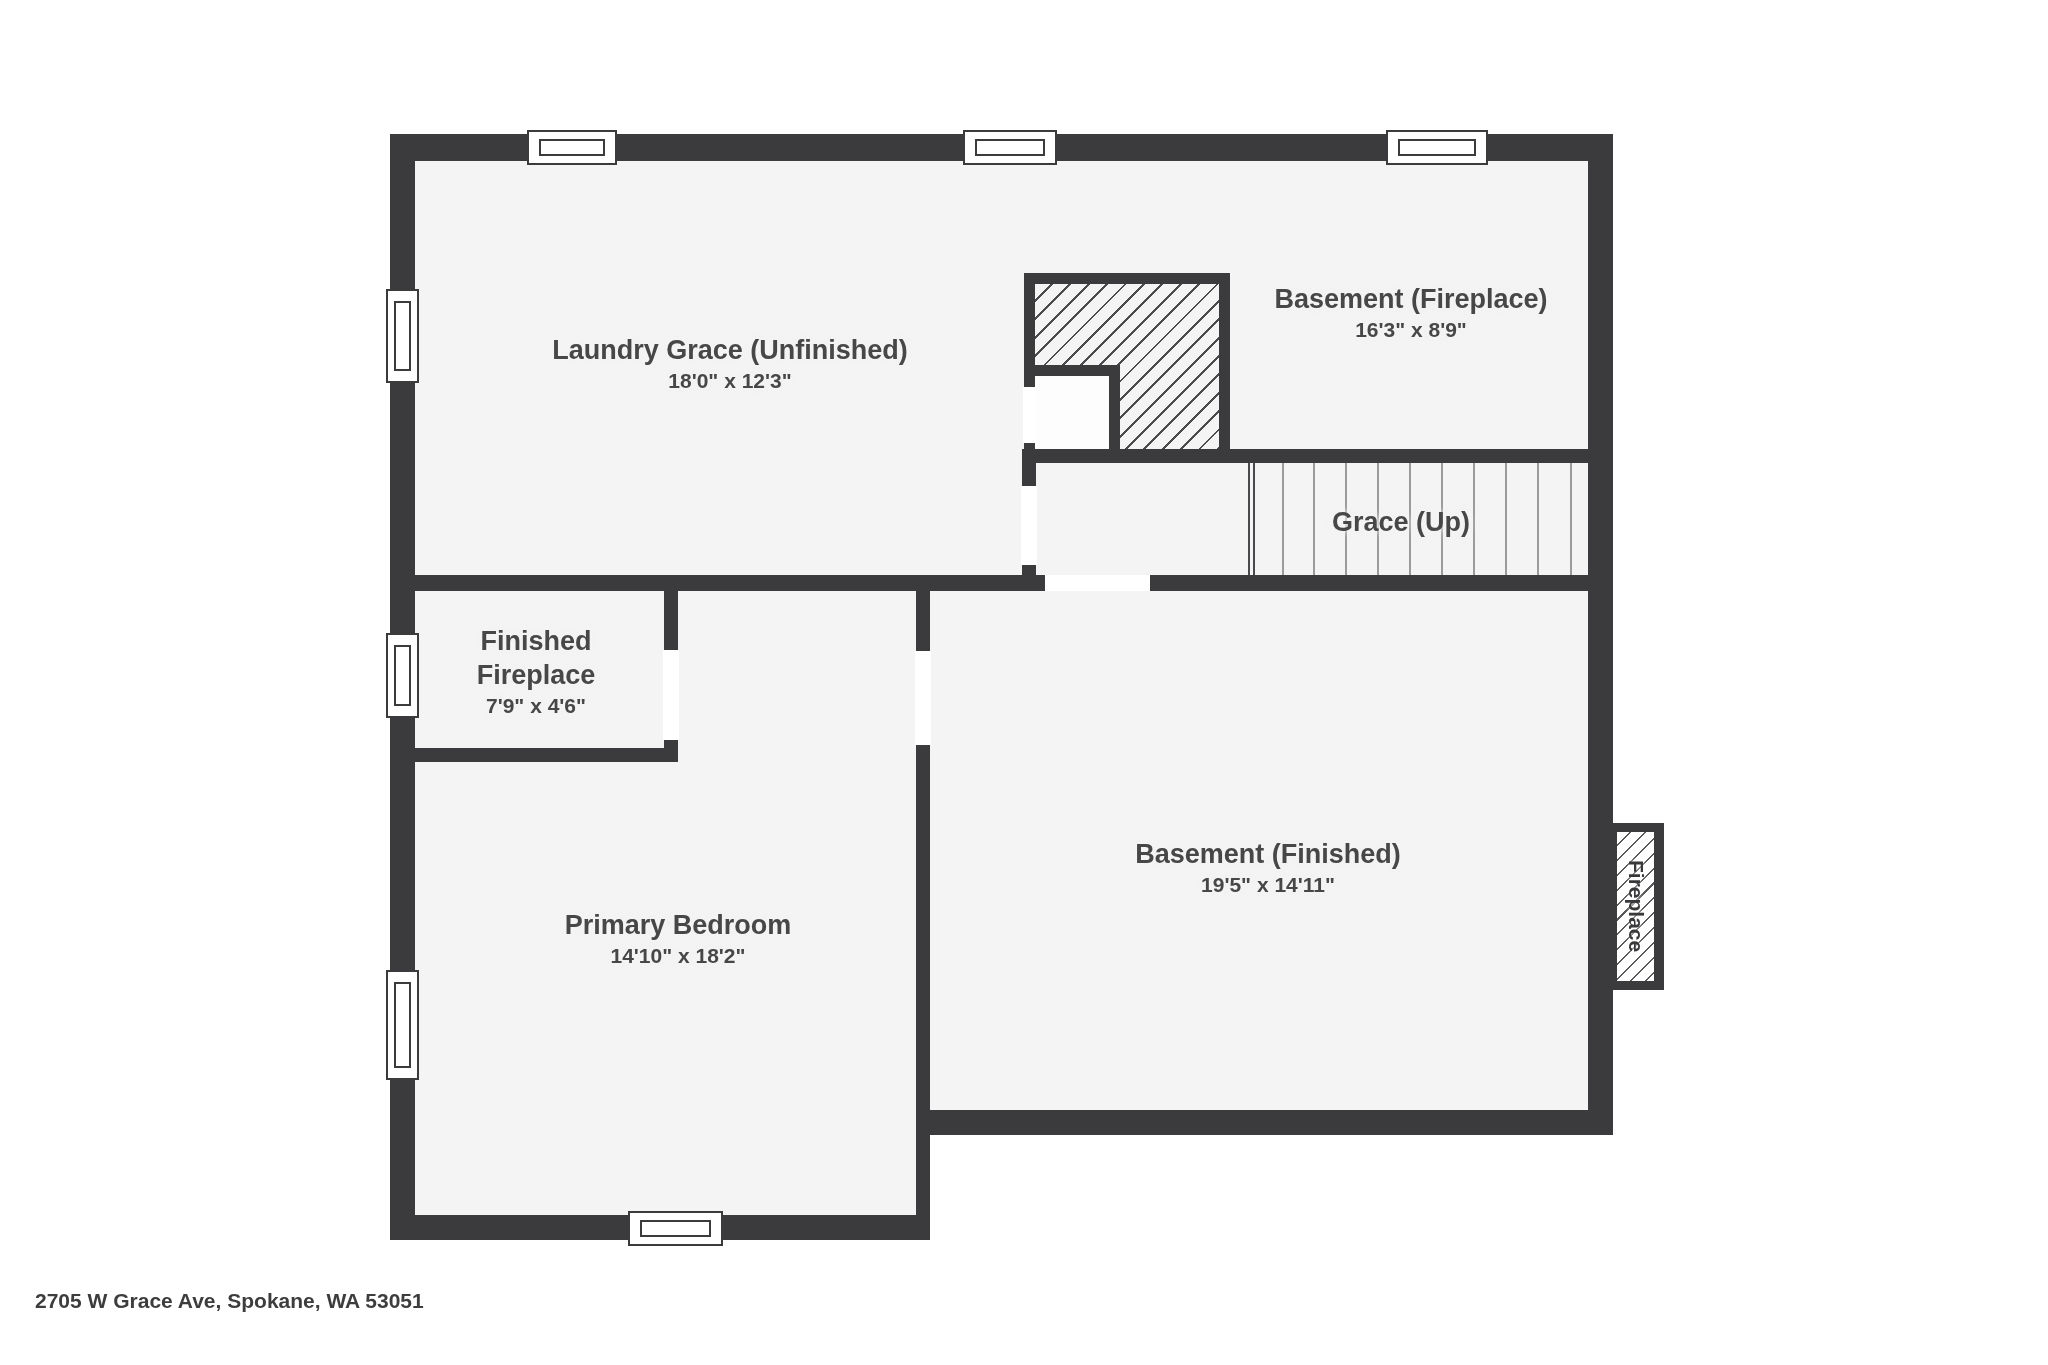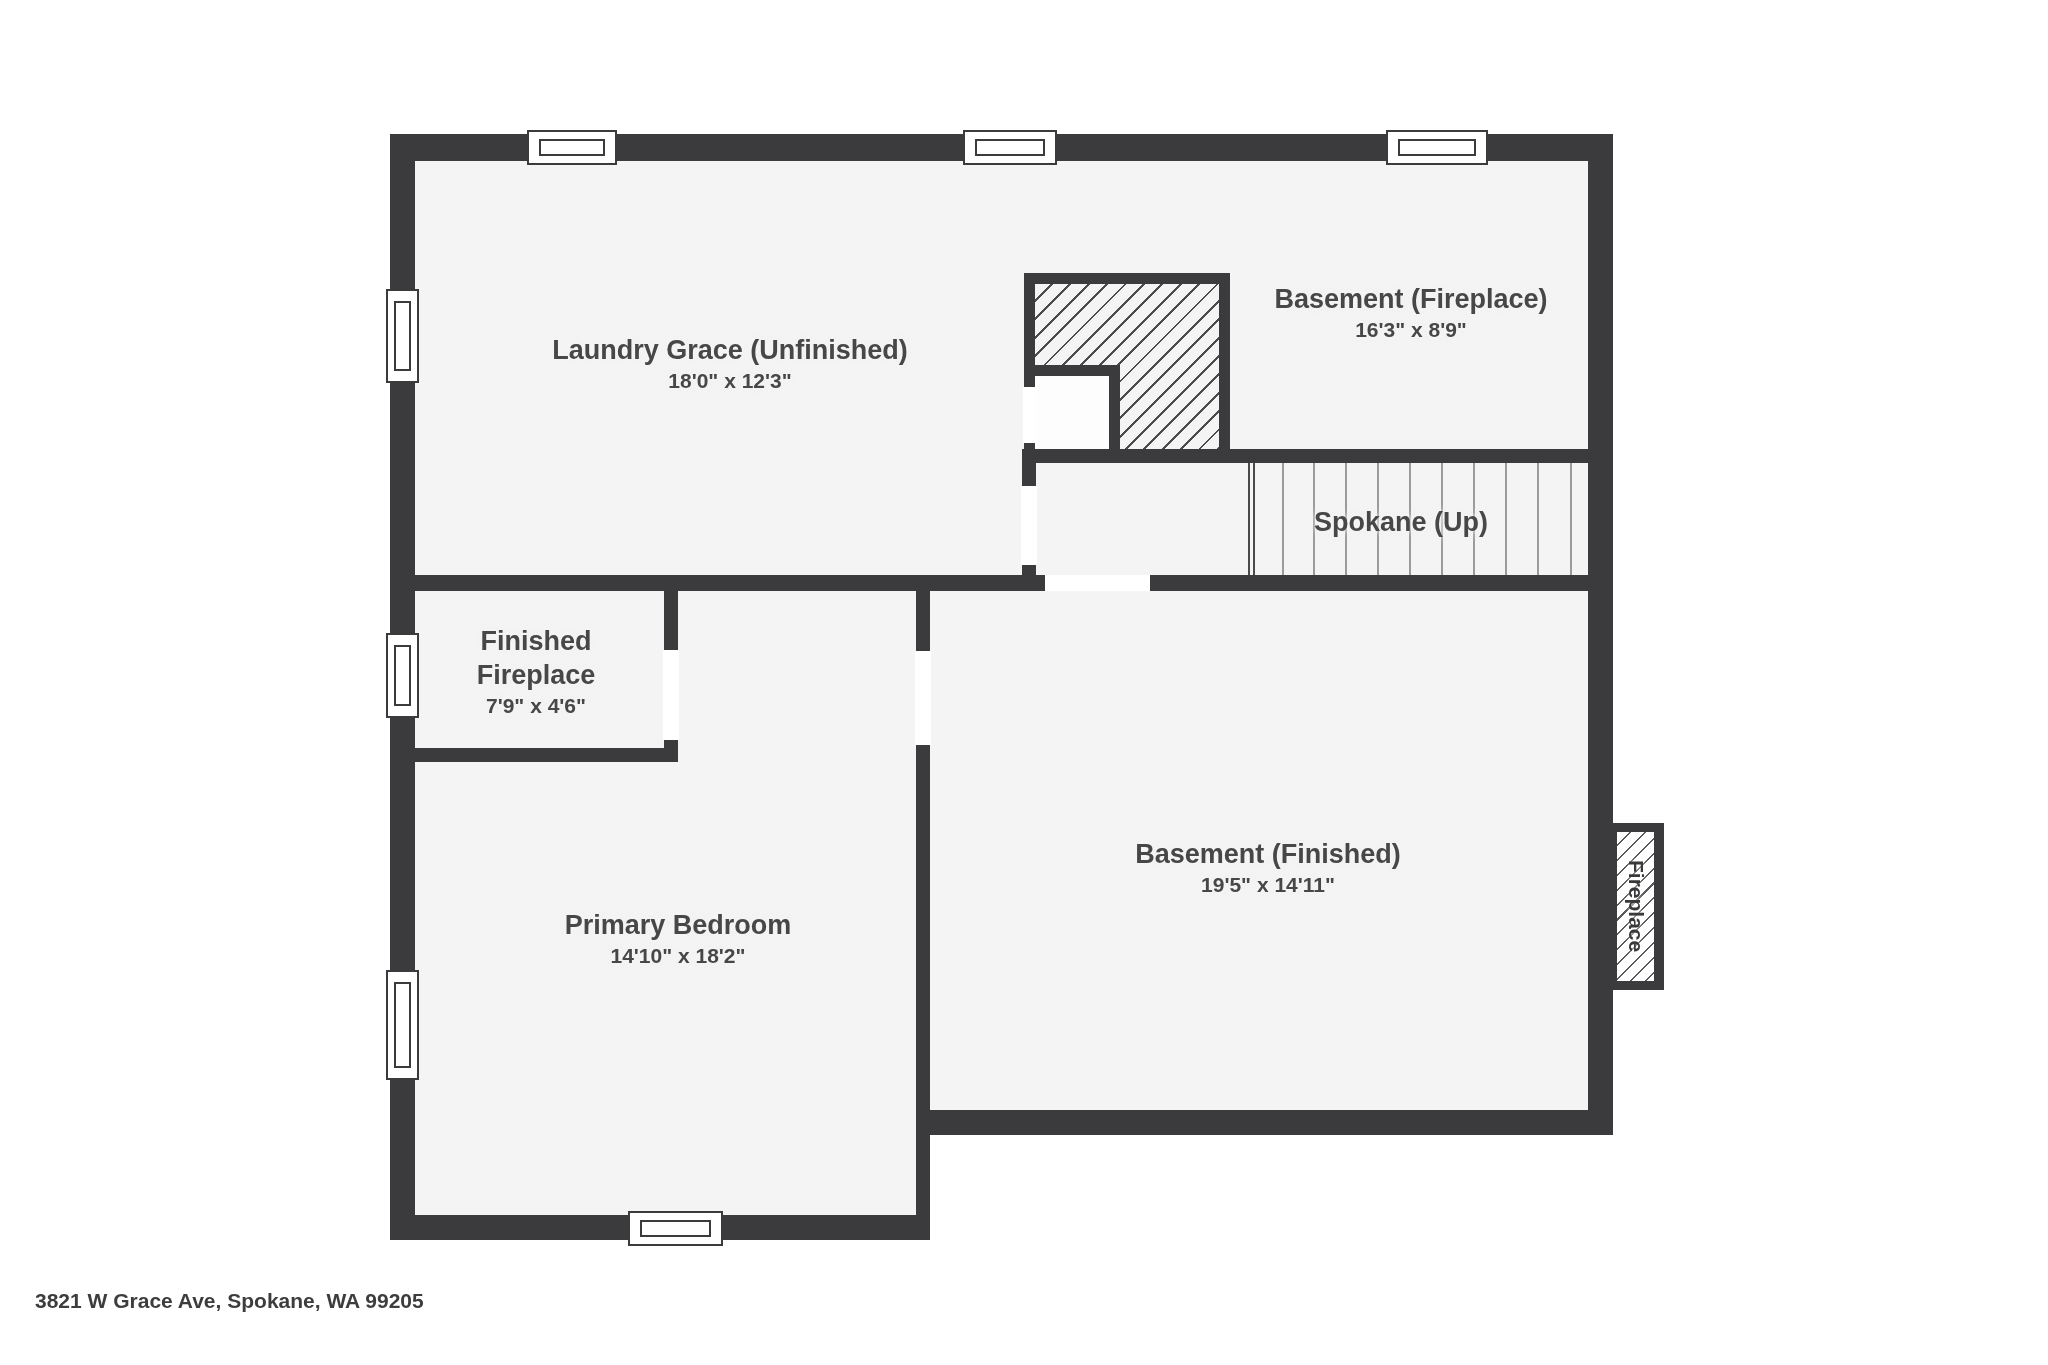--- a/index.html
+++ b/index.html
@@ -119,33 +119,33 @@
 
   <div class="room-label" style="left:730px;top:364px">
     <div class="room-title">Laundry Grace (Unfinished)</div>
     <div class="room-dims">18'0" x 12'3"</div>
   </div>
   <div class="room-label" style="left:1411px;top:313px">
     <div class="room-title">Basement (Fireplace)</div>
     <div class="room-dims">16'3" x 8'9"</div>
   </div>
   <div class="room-label" style="left:1401px;top:522px">
-    <div class="room-title">Spokane (Up)</div>
+    <div class="room-title">Grace (Up)</div>
   </div>
   <div class="room-label" style="left:536px;top:672px">
     <div class="room-title">Finished</div>
     <div class="room-title">Fireplace</div>
     <div class="room-dims">7'9" x 4'6"</div>
   </div>
   <div class="room-label" style="left:678px;top:939px">
     <div class="room-title">Primary Bedroom</div>
     <div class="room-dims">14'10" x 18'2"</div>
   </div>
   <div class="room-label" style="left:1268px;top:868px">
     <div class="room-title">Basement (Finished)</div>
     <div class="room-dims">19'5" x 14'11"</div>
   </div>
 
   <div class="addr">
-    <div>3821 W Grace Ave, Spokane, WA 99205</div>
+    <div>2705 W Grace Ave, Spokane, WA 53051</div>
   </div>
 
 </div>
 
 </body></html>

